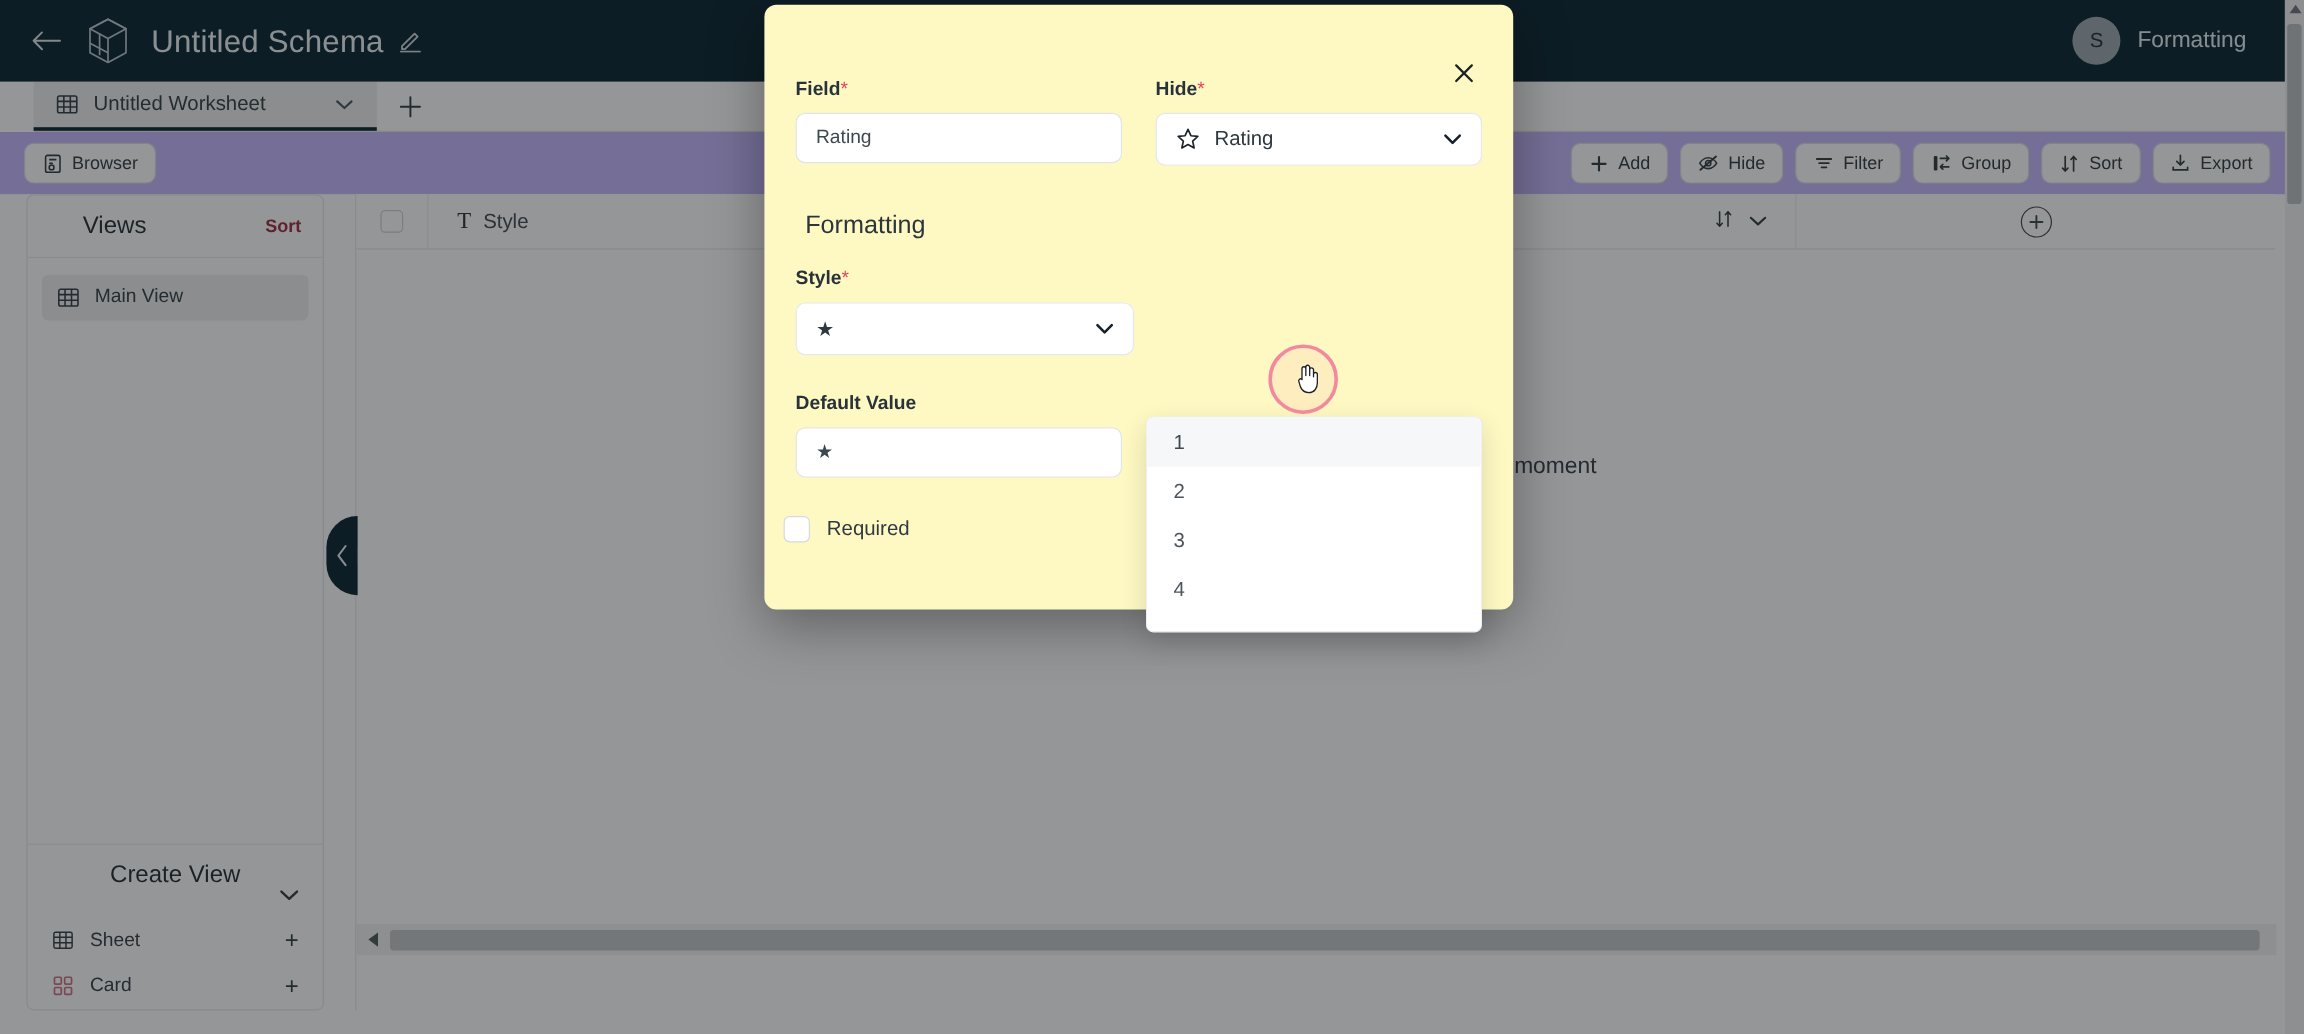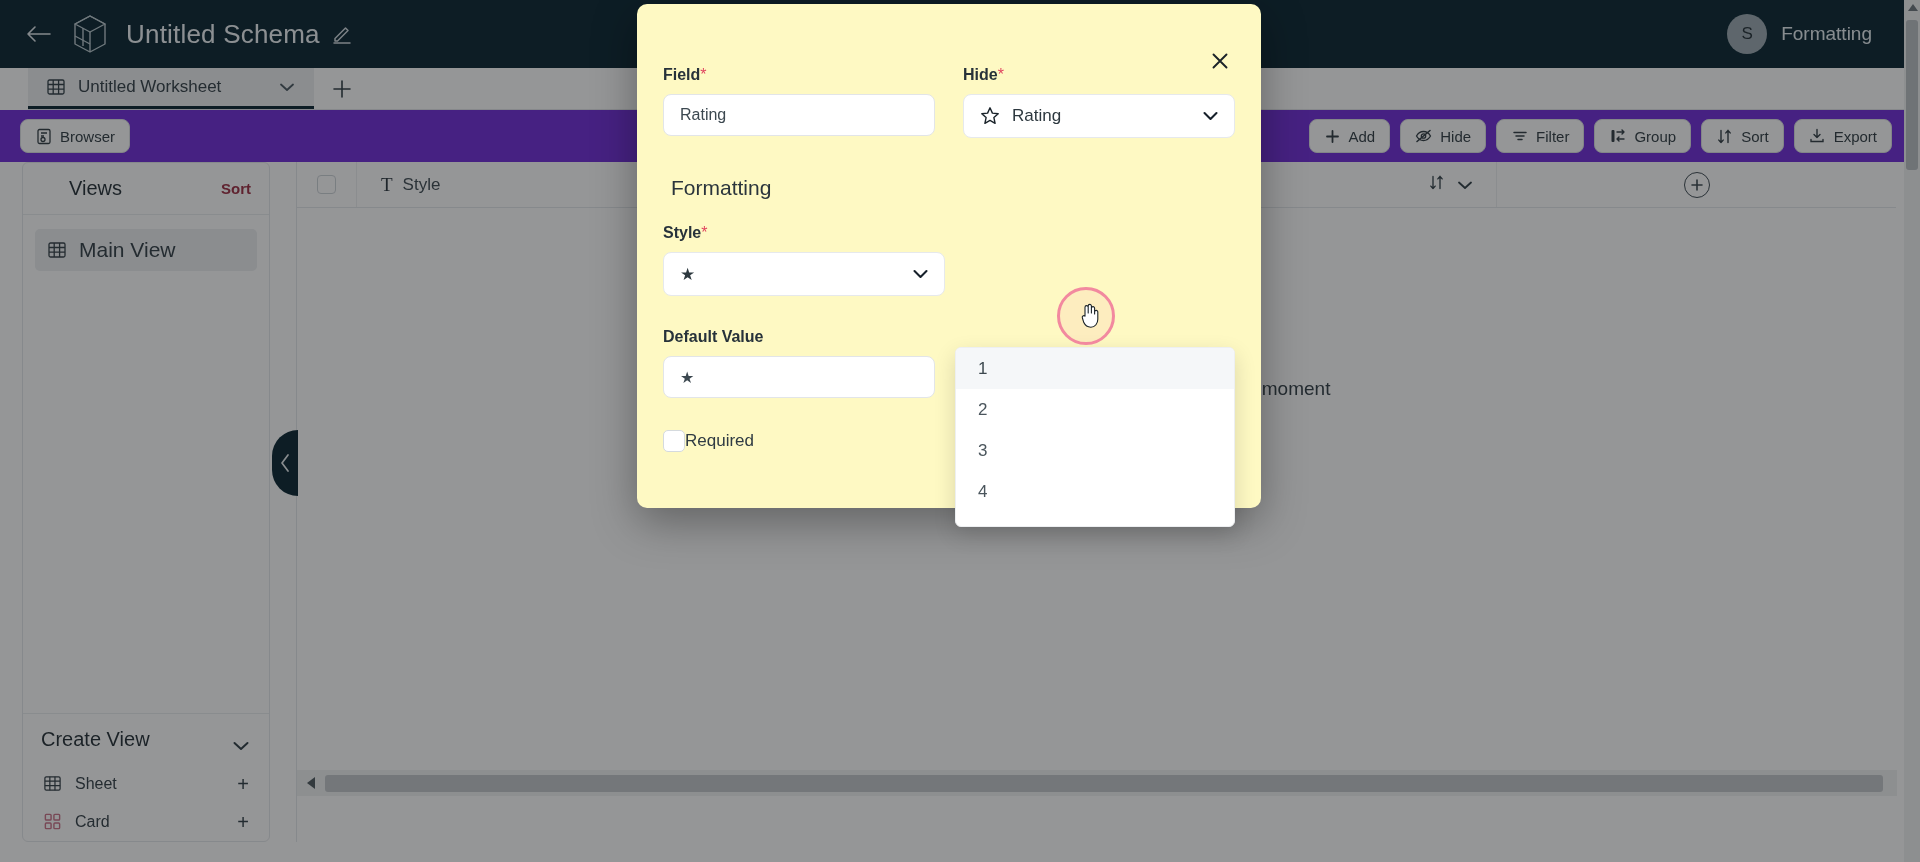--- a/index.html
+++ b/index.html
@@ -43,21 +43,21 @@
     cursor: pointer;
   }
   .ws-tab .grid-ic { width: 20px; height: 20px; color:#2c3a42; display:flex; }
   .ws-tab .ws-label { font-size: 17px; color: #2f3b43; }
   .ws-tab .chev { margin-left: auto; width: 16px; color:#47555e; display:flex; }
   .add-tab { display:flex; align-items:center; justify-content:center; width: 56px; color:#2c3a42; cursor:pointer; }
 
   
   .toolbar {
     position:absolute; top: 110px; left: 0; width:1920px; height: 52px;
-    background:#6d28d9; display:flex; align-items:center; padding: 0 20px;
+    background:#c4b5fd; display:flex; align-items:center; padding: 0 20px;
   }
   .tbtn {
     display:flex; align-items:center; gap:8px;
     height: 34px; padding: 0 14px;
     border: 1px solid #dcdfe3; border-radius: 8px;
     background:#fff; font-size: 15px; color:#2d3940; cursor:pointer;
   }
   .tbtn .ic { width:17px; height:17px; display:flex; align-items:center; justify-content:center; }
   .toolbar-right { margin-left:auto; display:flex; align-items:center; gap: 10px; padding-right: 8px; }
 
@@ -71,24 +71,24 @@
   }
   .views-head { display:flex; align-items:center; padding: 14px 18px; border-bottom:1px solid #e9ecee; }
   .views-title { font-size: 20px; color:#1f2a31;margin-left:28px; }
   .views-sort { margin-left:auto; font-size: 15px; color:#9c2a40; font-weight: bold; cursor:pointer; }
   .views-list { padding: 14px 12px; flex: 1; }
   .view-item {
     display:flex; align-items:center; gap: 12px;
     padding: 9px 12px; border-radius: 5px; background:#eceef0; cursor:pointer;
   }
   .view-item .ic { width: 20px; height:20px; display:flex; color:#2f3b43; }
-  .view-item span.lbl { font-size: 21px; color:#2f3b43; }
+  .view-item span.lbl { font-size: 16px; color:#2f3b43; }
 
   .create-view { border-top: 1px solid #e9ecee; }
-  .cv-head { display:flex; align-items:flex-end; padding: 14px 18px; cursor:pointer; }
+  .cv-head { display:flex; align-items:center; padding: 14px 18px; cursor:pointer;flex-direction:column; }
   .cv-title { font-size: 20px; color:#1f2a31; }
   .cv-chev { margin-left:auto; width:18px; display:flex; color:#2c3a42; }
   .cv-row { display:flex; align-items:center; gap:12px; padding: 9px 20px; cursor:pointer; }
   .cv-row .ic { width:20px; height:20px; display:flex; }
   .cv-row .lbl { font-size:16px; color:#2f3b43; }
   .cv-row .plus { margin-left:auto; font-size: 20px; color:#2c3a42; line-height:1; }
 
   
   .grid-panel {
     position:absolute; top:0; left: 296px; width: 1600px; height: 680px;
@@ -156,21 +156,21 @@
   .m-input {
     height: 42px; border:1px solid #e2e5e8; border-radius: 8px; background:#fff;
     display:flex; align-items:center; padding: 0 16px; font-size: 16px; color:#3c4850;
   }
   .m-select {
     height: 44px; border:1px solid #e6e9ec; border-radius: 8px; background:#fff;
     display:flex; align-items:center; padding: 0 16px; gap: 12px; font-size: 17px; color:#2d383f; cursor:pointer;
   }
   .m-select .chev { margin-left:auto; display:flex; color:#16202a; }
   .formatting-title { font-size: 21px; color:#2b353c; padding: 0 34px; }
-  .cbrow { display:flex; align-items:center; padding: 0 26px; }
+  .cbrow { display:flex; align-items:center; gap: 14px; padding: 0 16px; }
   .cbrow .cb { width: 22px; height:22px; border:1.6px solid #d5dade; border-radius:5px; background:#fff; cursor:pointer; }
   .cbrow .cbl { font-size: 17px; color:#2f3b43; }
 
   .dropdown {
     position:absolute; z-index: 40; top: 347px; left: 955px; width: 280px; height: 180px;
     background:#ffffff; border:1px solid #edeff1; border-radius: 6px;
     box-shadow: 0 8px 22px rgba(0,0,0,.14); overflow: hidden;
   }
   .dd-item { height: 41px; display:flex; align-items:center; padding: 0 22px; font-size: 17px; color:#4a555c; cursor:pointer; }
   .dd-item.sel { background:#f5f7f9; color:#3d484f; }

